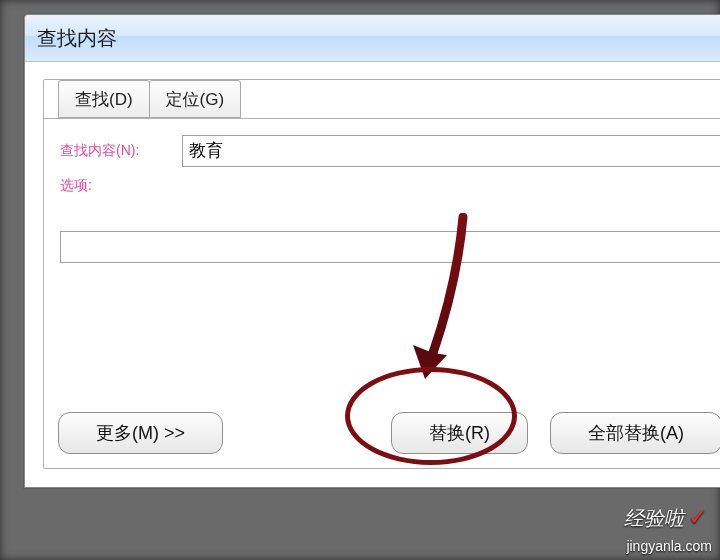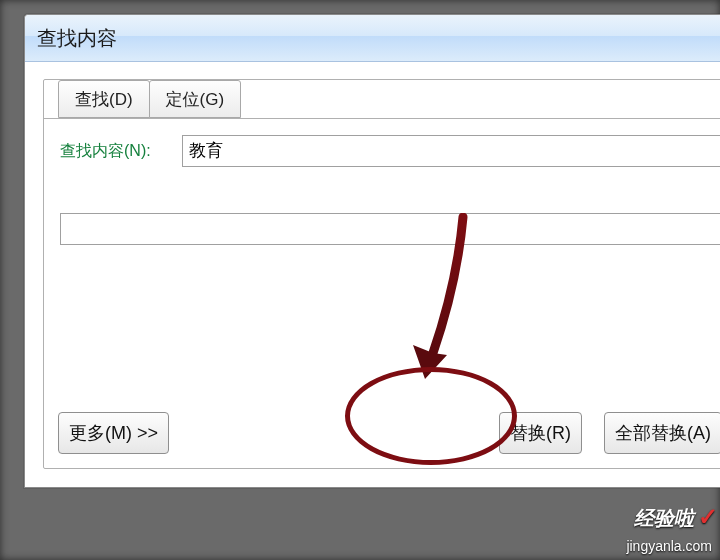--- a/index.html
+++ b/index.html
@@ -6,29 +6,29 @@
 .backdrop{position:absolute;left:0;top:0;width:720px;height:560px;background:#6a6a6a;filter:blur(4px)}
 .dialog{position:absolute;left:24px;top:14px;right:-4px;bottom:72px;background:#fff;border:1px solid #8a8a8a;border-radius:4px 4px 0 0;box-shadow:0 0 0 1px rgba(0,0,0,.1)}
 .titlebar{height:46px;background:linear-gradient(#eaf3fc,#d7e9fb 45%,#c1dcfa 46%,#dcecfb);border-bottom:1px solid #a9c2e0;border-radius:4px 4px 0 0;display:flex;align-items:center;padding:0 12px;font-size:20px;color:#1a1a1a}
 .inner{position:absolute;left:18px;right:0;top:64px;bottom:18px;border:1px solid #b0b0b0;border-radius:2px;background:#fff;padding:0}
 .tabs{display:flex;align-items:center;position:absolute;left:14px;top:-2px;height:40px}
 .tab{border:1px solid #a8a8a8;border-bottom:1px solid #a8a8a8;background:linear-gradient(#fefefe,#ececec);padding:7px 16px 6px;margin-right:-1px;font-size:17px;color:#222;border-radius:3px 3px 0 0;position:relative;top:1px}
 .tab.active{background:#fff;border-bottom:1px solid #fff;z-index:2;padding-top:9px;padding-bottom:8px}
 .tabstrip-line{position:absolute;left:0;right:0;top:38px;height:1px;background:#b0b0b0}
 .body{position:absolute;left:0;right:0;top:39px;bottom:0;padding:16px 0 0 16px}
 .row{display:flex;align-items:center;margin-bottom:10px}
-.lbl{width:122px;font-size:16px;color:#15803d}
+.lbl{width:122px;font-size:14px;color:#ec4899}
 .txt{height:30px;border:1px solid #a0a0a0;flex:1;margin-right:0;background:#fff;padding:0 6px;font-size:17px;color:#000;line-height:30px;overflow:hidden;white-space:nowrap}
 .static{font-size:18px;color:#111}
 .btnrow{position:absolute;left:14px;right:0;bottom:14px;display:flex;gap:22px;align-items:center}
-.btn{border:1px solid #8f8f8f;background:linear-gradient(#fdfdfd,#e7e7e7);padding:8px 10px;font-size:18px;color:#111;border-radius:4px;white-space:nowrap}
+.btn{border:1px solid #8f8f8f;background:linear-gradient(#fdfdfd,#e7e7e7);padding:8px 37px;font-size:18px;color:#111;border-radius:12px;white-space:nowrap}
 .spacer{flex:1}
 .arrow{position:absolute;left:378px;top:198px;pointer-events:none}
 .circle{position:absolute;left:320px;top:352px;width:162px;height:88px;border:5px solid #7d0d12;border-radius:50%;pointer-events:none}
-.watermark{position:absolute;right:2px;bottom:28px;color:#fff;font-weight:bold;font-style:italic;font-size:20px;text-shadow:0 1px 2px #000}
+.watermark{position:absolute;right:12px;bottom:28px;color:#fff;font-weight:normal;font-style:italic;font-size:20px;text-shadow:0 1px 2px #000}
 .watermark .chk{color:#e03030;font-style:normal;font-size:24px;margin-left:4px}
 .wm2{position:absolute;right:8px;bottom:6px;color:#fff;font-size:14px;text-shadow:0 1px 2px #000}
 </style>
 </head>
 <body>
 
 <div class="backdrop"></div>
 
 <div class="dialog">
   <div class="titlebar">
@@ -41,20 +41,21 @@
       <div class="tab"><span>查找(D)</span></div>
       <div class="tab"><span>定位(G)</span></div>
     </div>
 
     <div class="body">
       <div class="row">
         <div class="lbl">查找内容(N):</div>
         <div class="txt"><span>教育</span></div>
       </div>
       <div class="row">
+        <div class="lbl">选项:</div>
       </div>
       <div style="height:26px"></div>
       <div class="row">
         <div class="txt"><span></span></div>
       </div>
 
       <div class="btnrow">
         <div class="btn"><span>更多(M) &gt;&gt;</span></div>
         <div class="spacer"></div>
         <div class="btn"><span>替换(R)</span></div>

